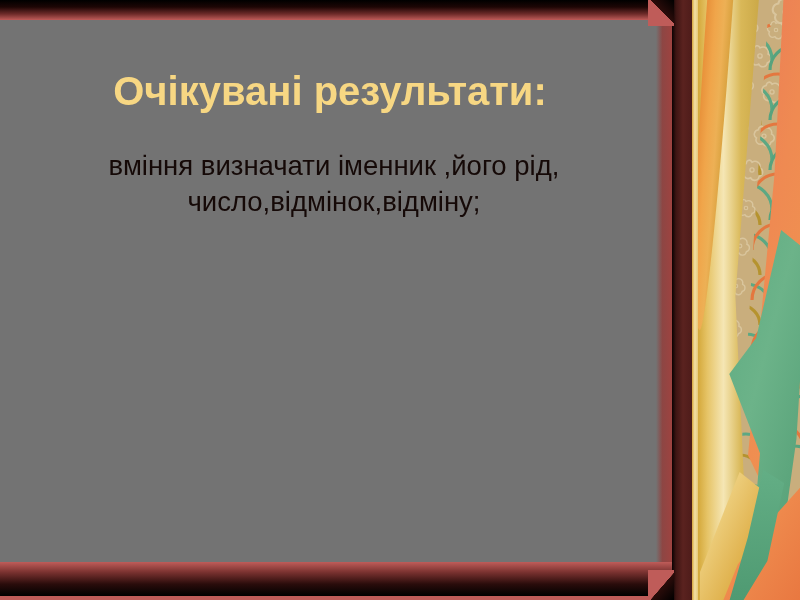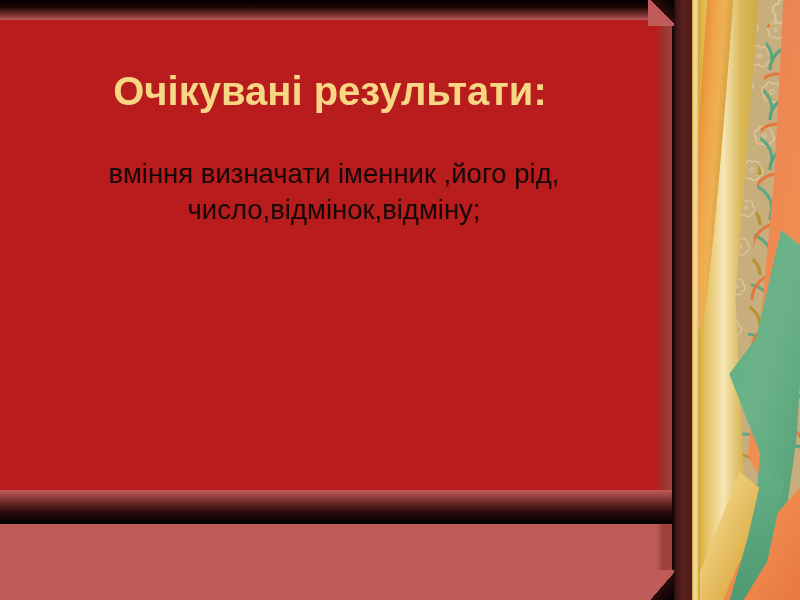--- a/index.html
+++ b/index.html
@@ -15,22 +15,22 @@
     background: #BF5C59;
     font-family: "Liberation Sans", sans-serif;
   }
 
   
   .content-panel {
     position: absolute;
     left: 0;
     top: 0;
     width: 672px;
-    height: 524px;
-    background: #b91c1c;
+    height: 596px;
+    background: #737373;
     z-index: 2;
   }
 
   
   .shadow-top {
     position: absolute;
     left: 0;
     top: 0;
     width: 672px;
     height: 20px;
@@ -95,21 +95,21 @@
     position: absolute;
     left: 0;
     top: 148px;
     width: 668px;
     text-align: center;
   }
   .body-para {
     font-size: 27.5px;
     color: #150907;
     line-height: 1.32;
-    margin: 8px auto;
+    margin: 0 auto;
   }
   .body-para.p1 { width: 668px; padding: 0; }
   .body-para.p2 { width: 600px; margin-top: 22px; }
 
   
   .deco {
     position: absolute;
     left: 672px;
     top: 0;
     width: 128px;

